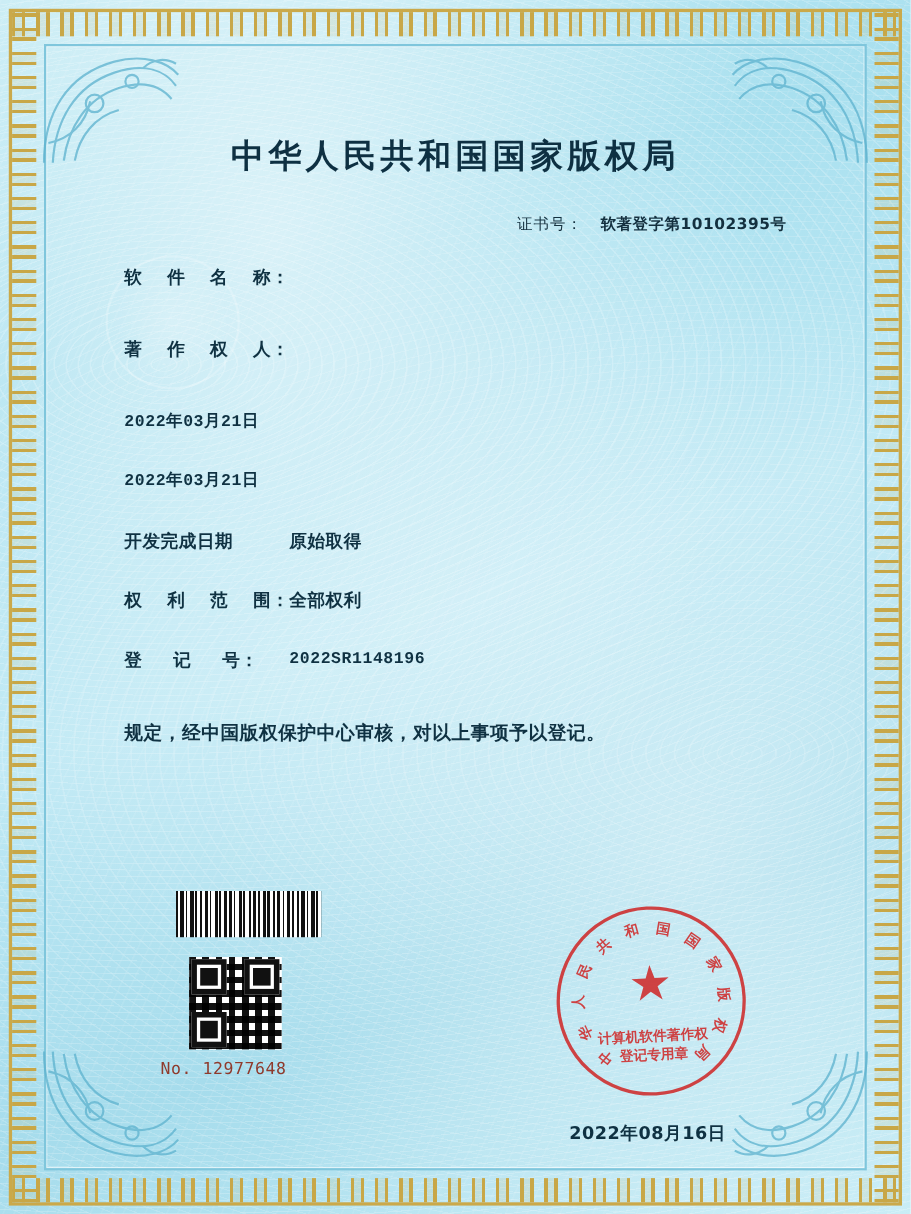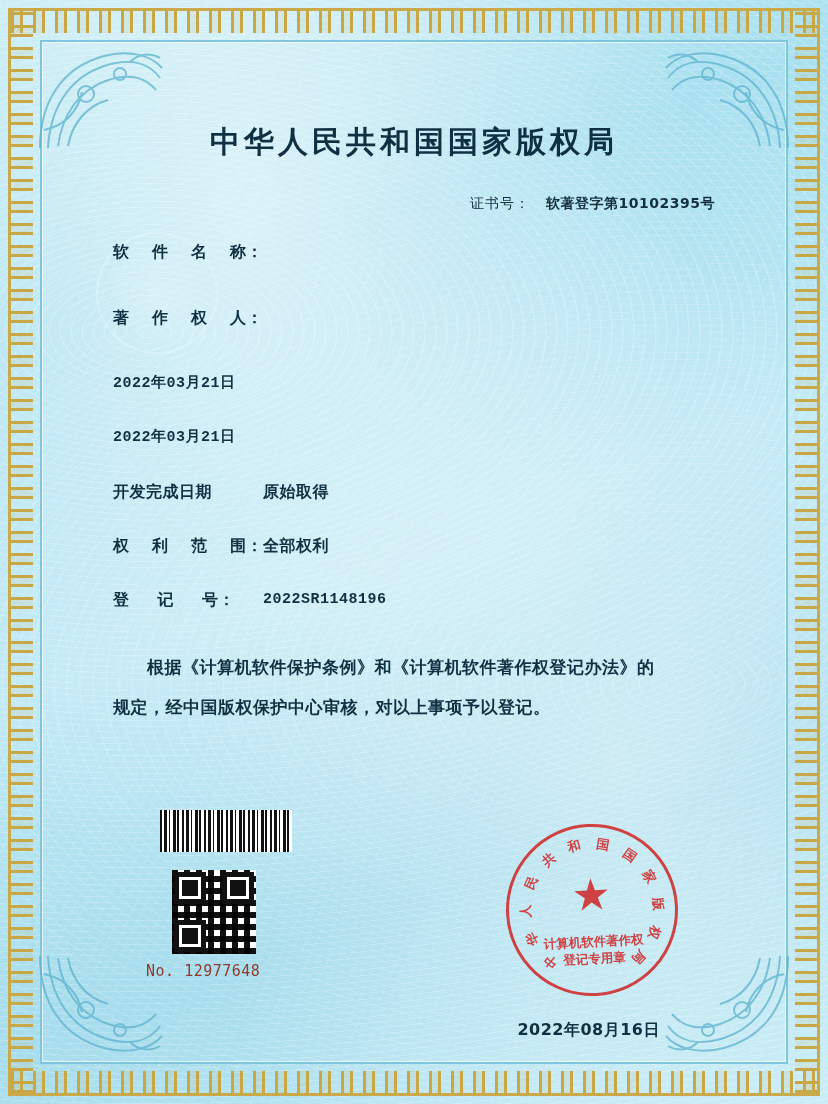--- a/index.html
+++ b/index.html
@@ -395,21 +395,20 @@
             <span>记</span>
             <span>号：</span>
             <span></span>
         </div>
         <div class="field-value mono">2022SR1148196</div>
       </div>
 
     </div>
 
     <div class="statement">
-      <p class="indent">根据《计算机软件保护条例》和《计算机软件著作权登记办法》的</p>
       <p>规定，经中国版权保护中心审核，对以上事项予以登记。</p>
     </div>
 
   </div>
 
   <div class="codes">
     <div class="barcode"></div>
     <div class="qrcode">
       <span class="qr-eye tl"></span>
       <span class="qr-eye tr"></span>

